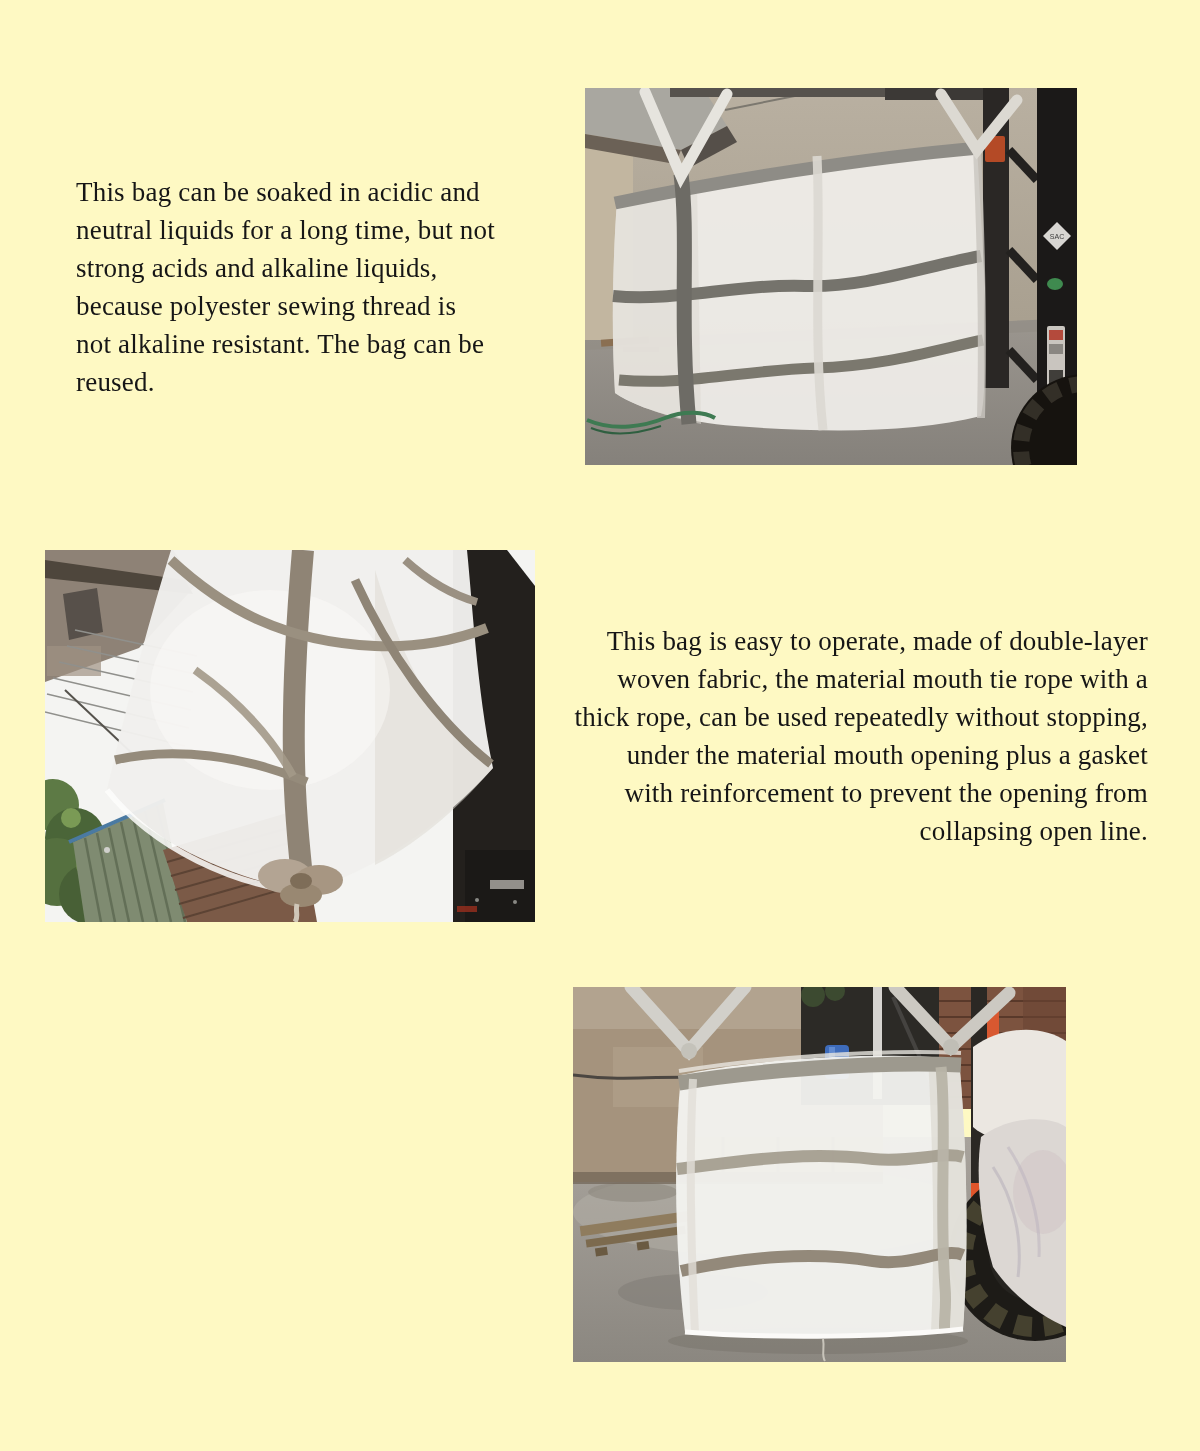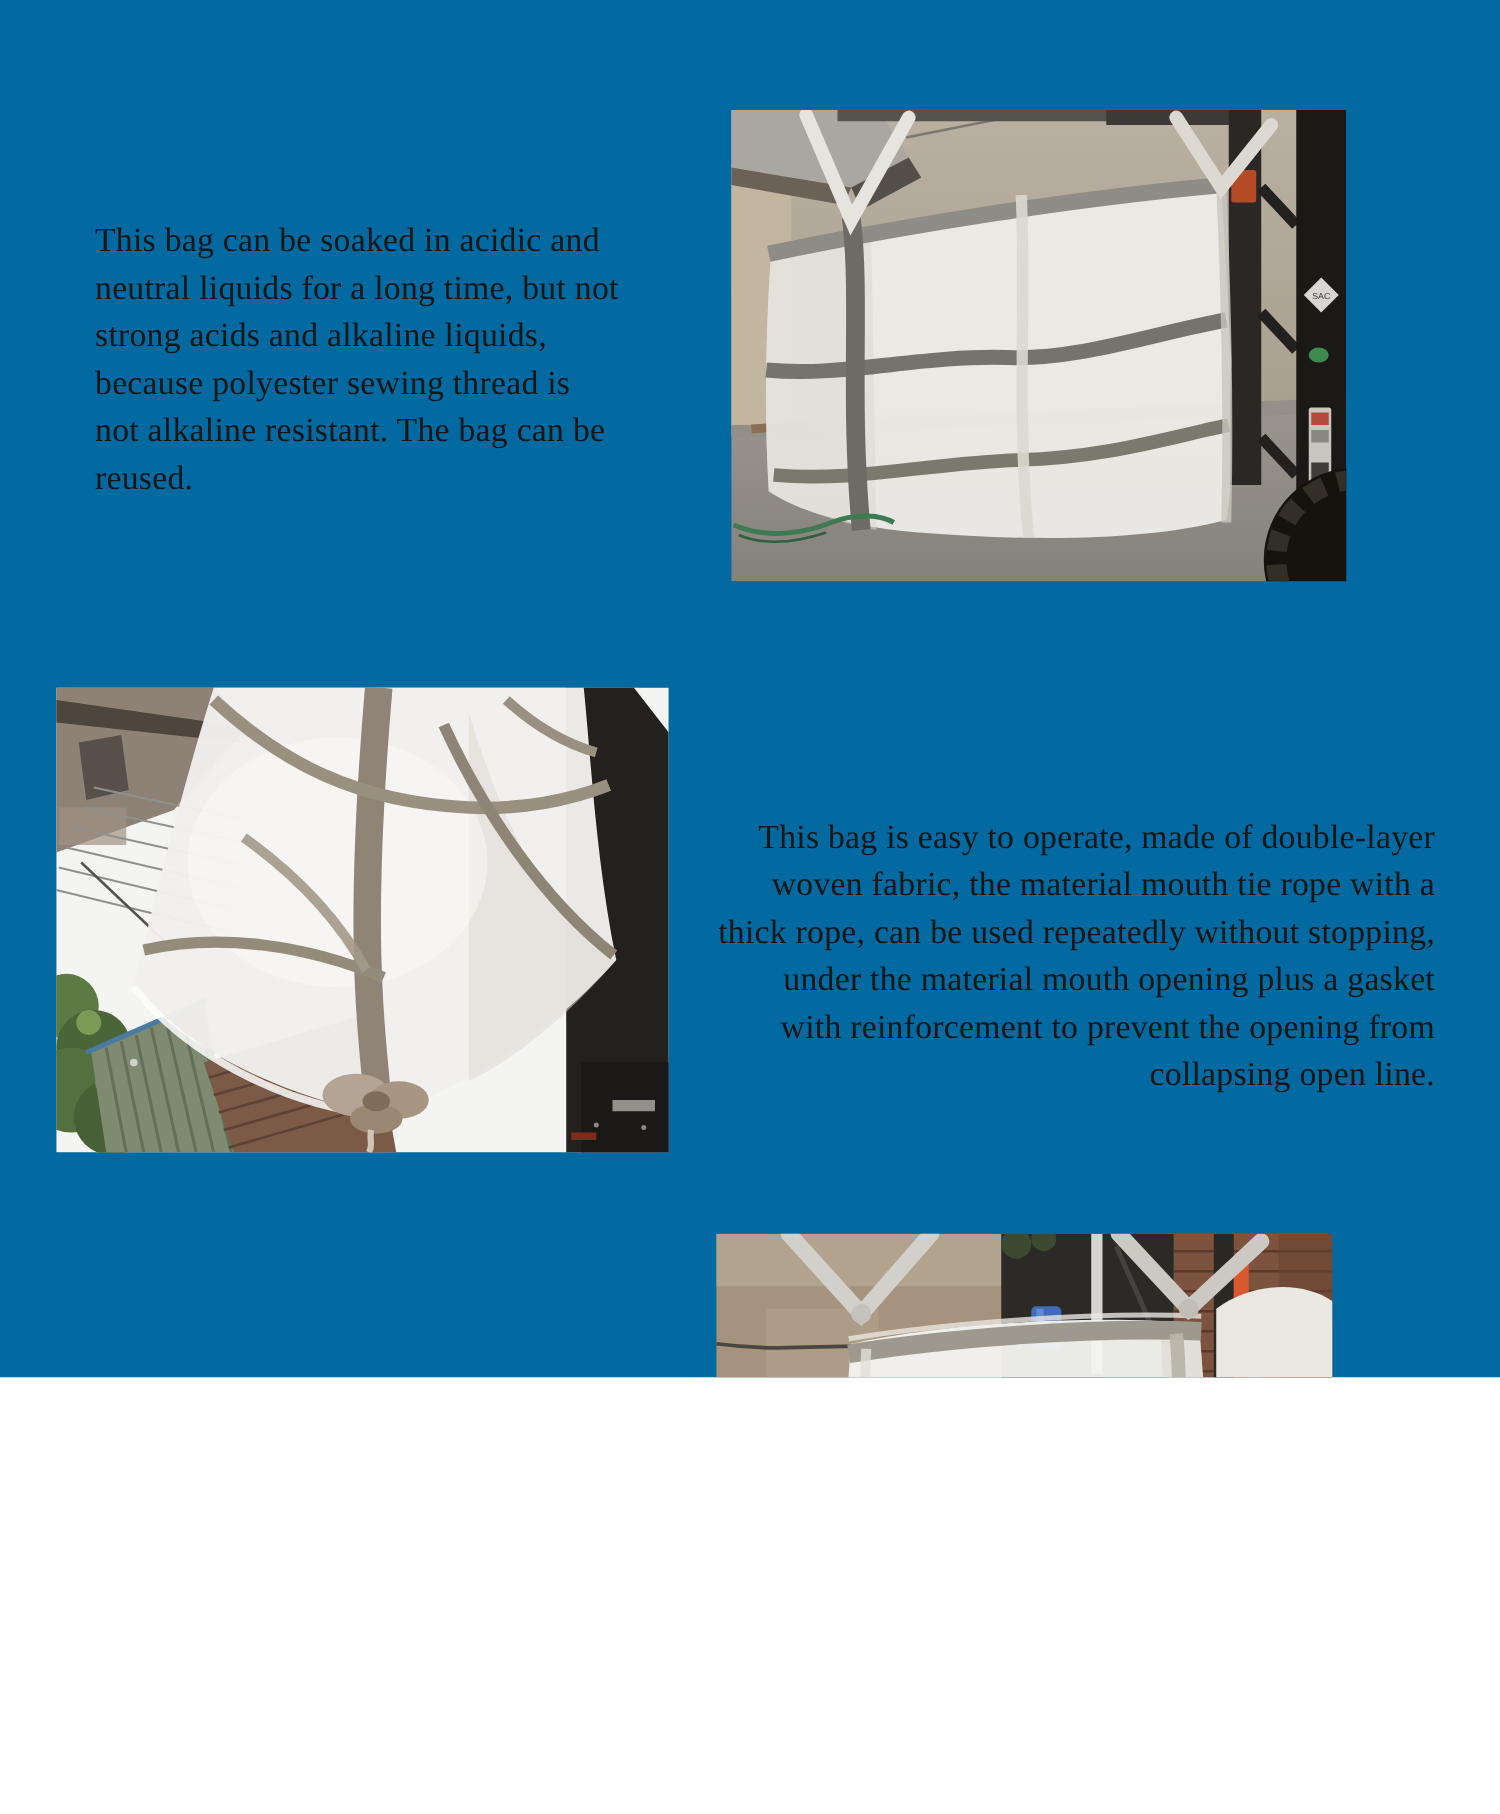--- a/index.html
+++ b/index.html
@@ -1,35 +1,35 @@
 <!DOCTYPE html>
 <html><head>
 <meta charset="utf-8">
 <style>
   html,body{margin:0;padding:0;background:#ffffff;}
   .page{
     position:relative;
     width:1200px;
-    height:1102px;
-    background:#0369a1;
+    height:1451px;
+    background:#fef9c3;
     font-family:"Liberation Serif","DejaVu Serif",serif;
     color:#161616;
     overflow:hidden;
   }
   .para{
     position:absolute;
     font-size:27px;
     line-height:38px;
     white-space:pre;
     letter-spacing:0.2px;
   }
   .para.left{text-align:left;}
   .para.right{text-align:right;}
   #p1{left:76px;top:173px;}
-  #p2{left:488px;top:622px;width:660px;text-align:right;margin-top:28px;}
+  #p2{left:488px;top:622px;width:660px;text-align:right;}
   #p3{left:56px;top:1070px;}
   .photo{position:absolute;display:block;}
   #photo1{left:585px;top:88px;width:492px;height:377px;}
   #photo2{left:45px;top:550px;width:490px;height:372px;}
   #photo3{left:573px;top:987px;width:493px;height:375px;}
   .photo svg{display:block;width:100%;height:100%;}
 </style>
 </head>
 <body>
 

